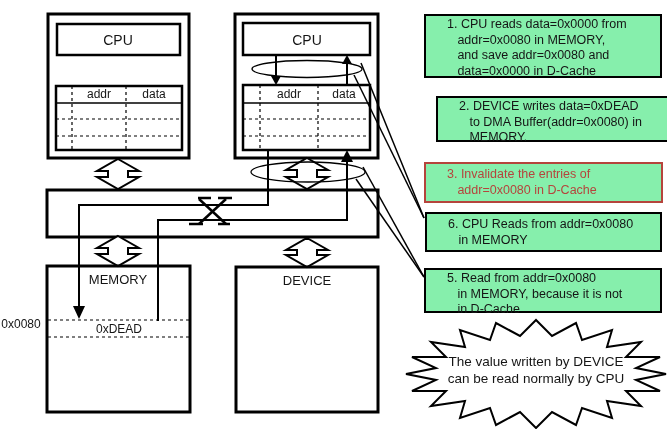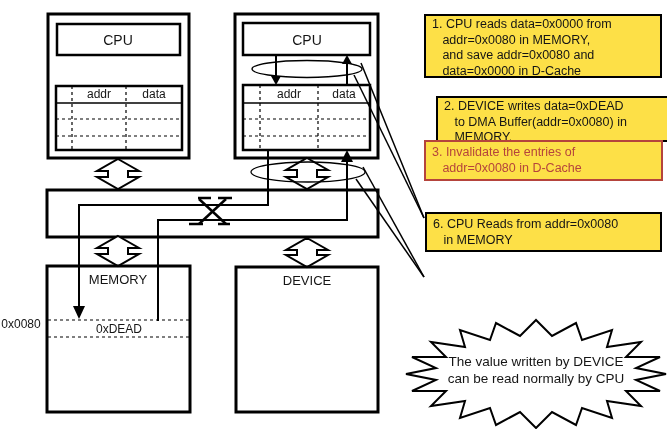--- a/index.html
+++ b/index.html
@@ -1,21 +1,21 @@
 <!DOCTYPE html>
 <html><head>
 <meta charset="utf-8">
 <style>
   html,body{margin:0;padding:0;background:#fff;}
   #stage{position:relative;width:667px;height:429px;background:#fff;overflow:hidden;
          font-family:"Liberation Sans",sans-serif;color:#000;}
   #stage svg{position:absolute;left:0;top:0;}
   svg text{font-family:"Liberation Sans",sans-serif;fill:#151515;}
-  .stepbox{position:absolute;box-sizing:border-box;border:2px solid #000;background:#fde047;
-           font-size:12.5px;line-height:15.5px;padding:1px 6px;white-space:pre-wrap;color:#151515;}
+  .stepbox{position:absolute;box-sizing:border-box;border:2px solid #000;background:#86efac;
+           font-size:12.5px;line-height:15.5px;padding:1px 21px;white-space:pre-wrap;color:#151515;}
   .stepbox.red{border-color:#b5443c;color:#b5443c;}
 </style>
 </head>
 <body>
 
 <div id="stage">
 
   <svg width="667" height="429" viewBox="0 0 667 429">
 
     <g>
@@ -108,18 +108,21 @@
     </g>
   </svg>
 
   <div class="stepbox" style="left:424px;top:14px;width:238px;height:64px;">1. CPU reads data=0x0000 from
    addr=0x0080 in MEMORY,
    and save addr=0x0080 and
    data=0x0000 in D-Cache</div>
   <div class="stepbox" style="left:424px;top:96px;width:239px;height:46px;margin-left:12px;">2. DEVICE writes data=0xDEAD
    to DMA Buffer(addr=0x0080) in
    MEMORY.</div>
-  <div class="stepbox red" style="left:424px;top:140px;width:239px;height:41px;padding-top:3px;">3. Invalidate the entries of
+  <div class="stepbox red" style="left:424px;top:162px;width:239px;height:41px;padding-top:3px;">3. Invalidate the entries of
    addr=0x0080 in D-Cache</div>
   <div class="stepbox" style="left:425px;top:212px;width:237px;height:40px;padding-top:3px;">6. CPU Reads from addr=0x0080
    in MEMORY</div>
+  <div class="stepbox" style="left:424px;top:268px;width:238px;height:45px;">5. Read from addr=0x0080
+   in MEMORY, because it is not
+   in D-Cache</div>
 
 </div>
 
 </body></html>

